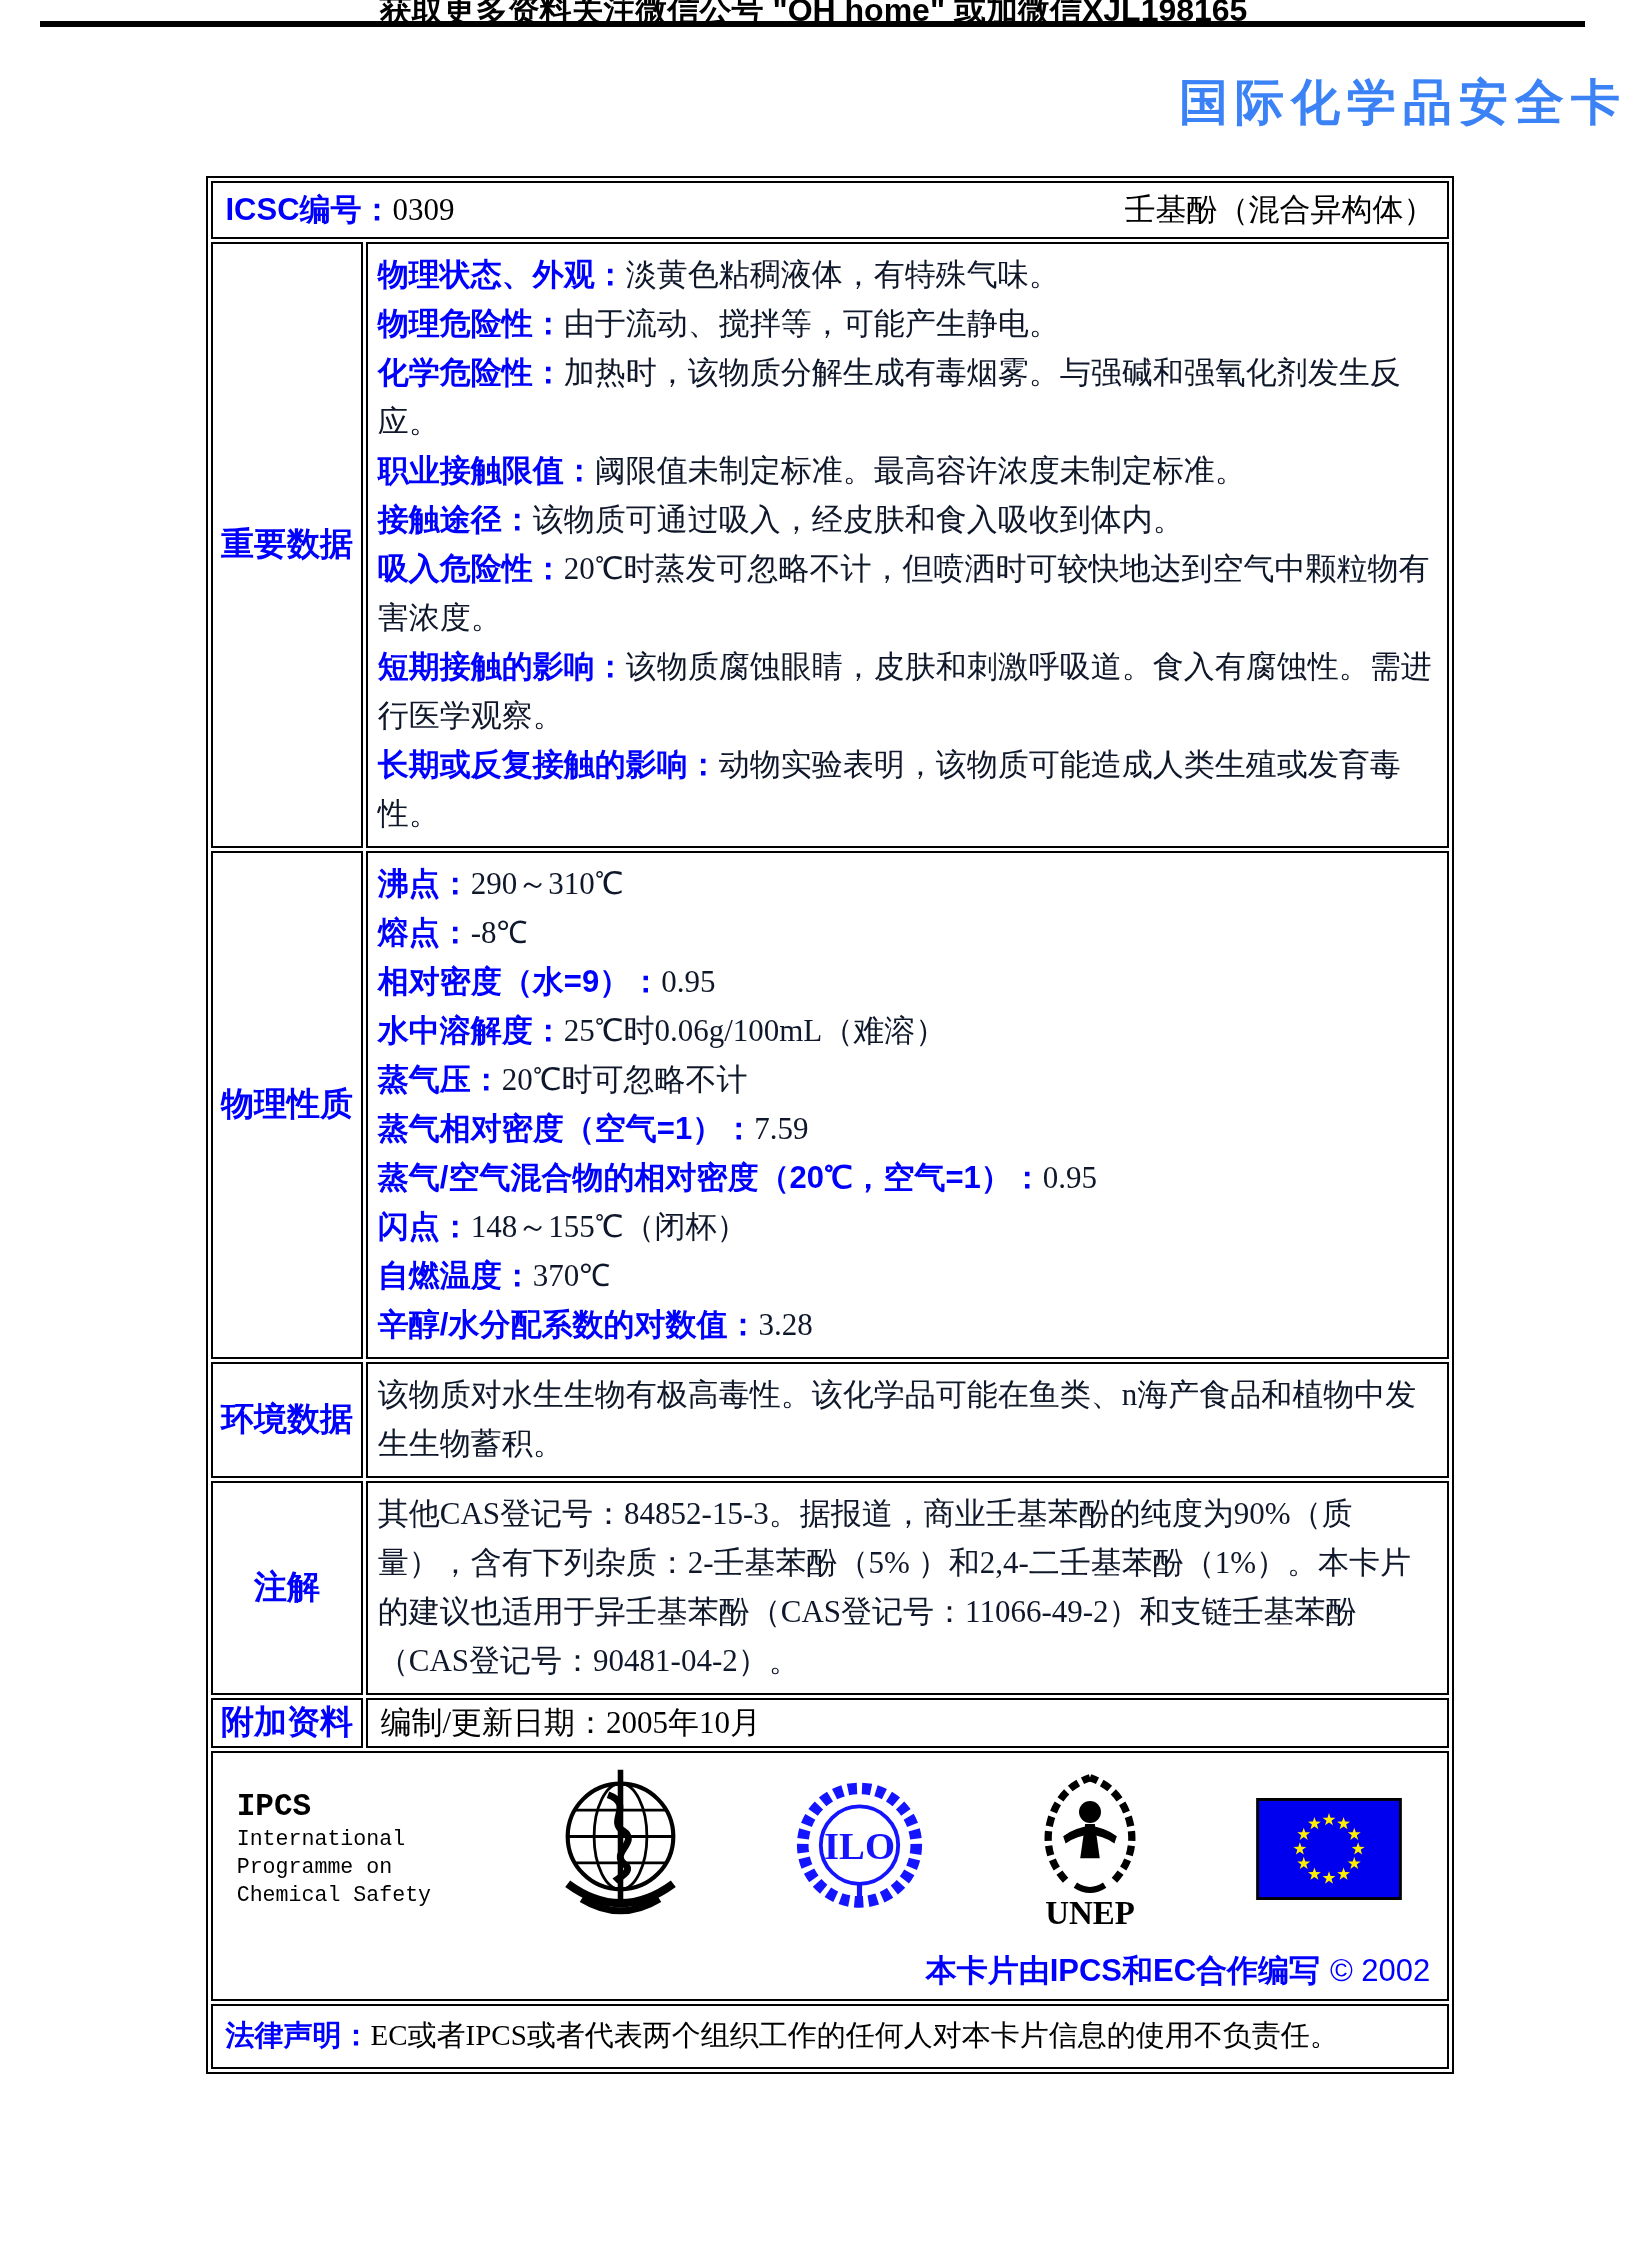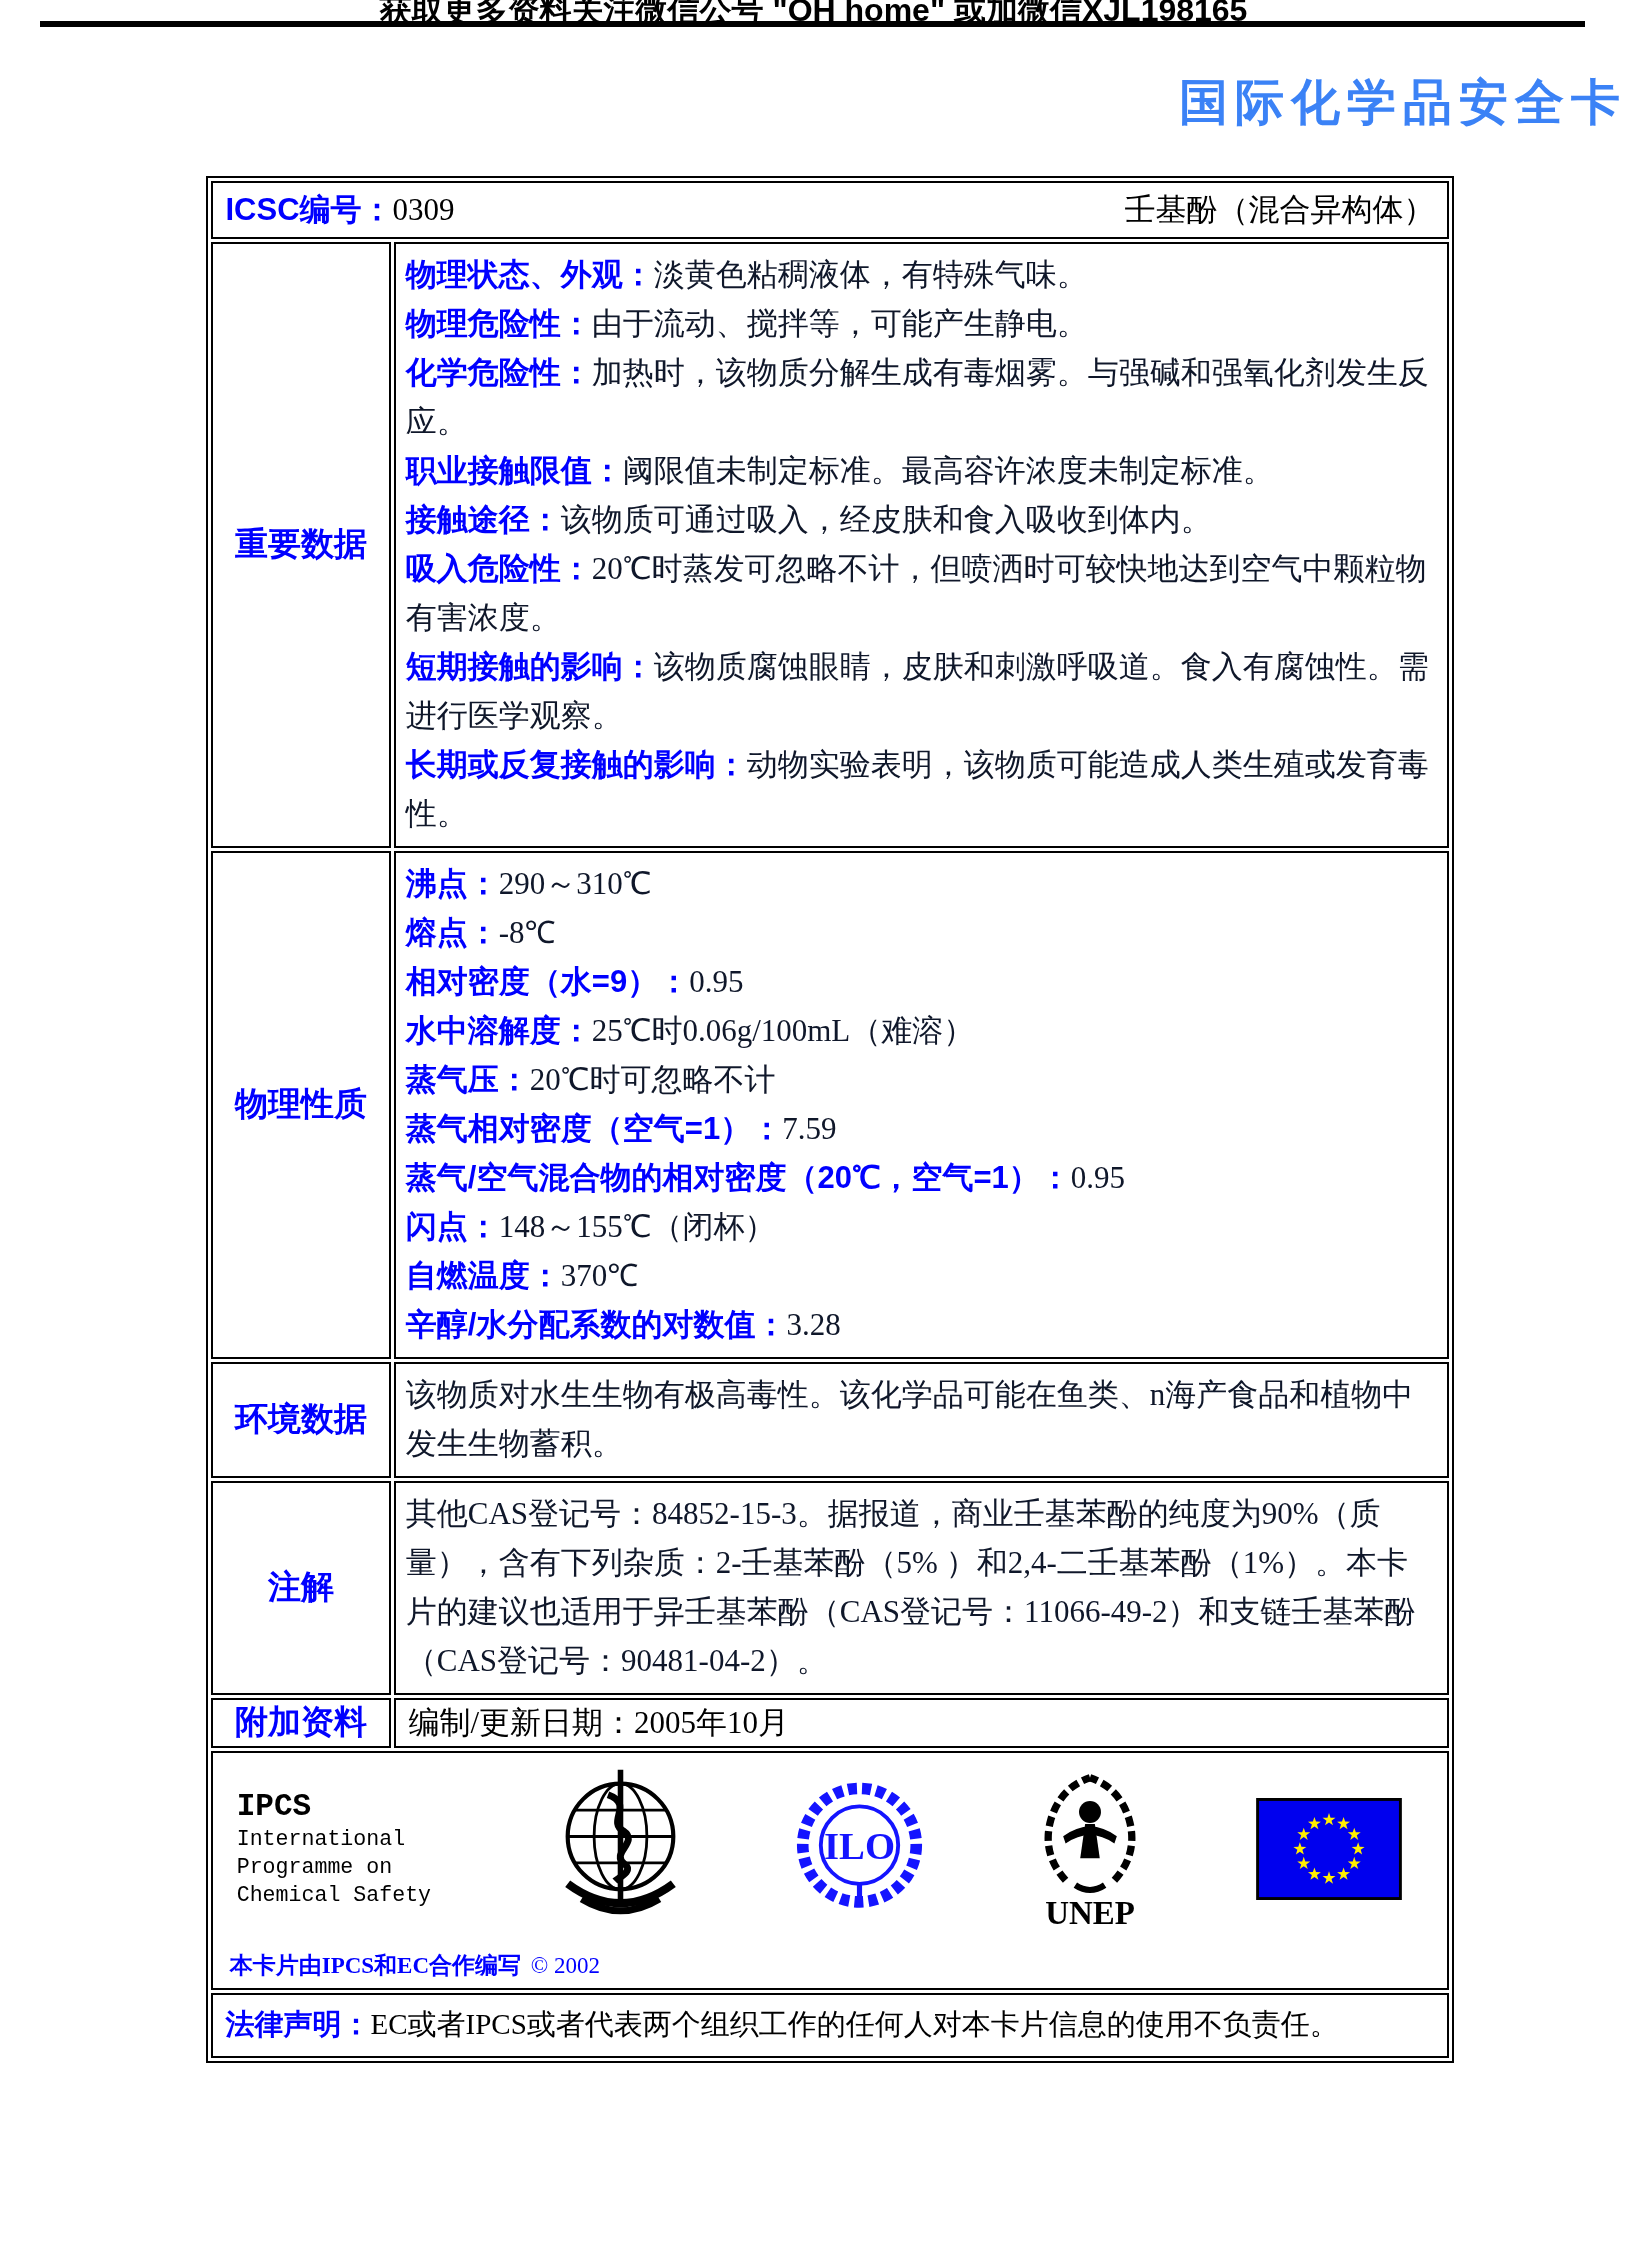--- a/index.html
+++ b/index.html
@@ -57,21 +57,21 @@
     background: #fff;
     margin-top: 20px;
   }
   table.card td {
     border: 2.8px solid #000;
     vertical-align: middle;
     background: #fff;
   }
 
   .lbl-cell {
-    width: 180px;
+    width: 152px;
     text-align: center;
     color: #0000ff;
     font-weight: bold;
     font-family: "Liberation Sans", sans-serif;
     font-size: 33px;
   }
 
   .content-cell { padding: 5.6px 12.5px 8.4px 9.8px; }
 
   .entry { font-size: 31px; line-height: 49px; }
@@ -105,26 +105,26 @@
     align-items: center;
     justify-content: space-between;
     padding: 0 28px 0 7px;
   }
   .ipcs-block { font-family: Liberation Mono, monospace; color: #000; width: 209px; }
   .ipcs-title { font-size: 31px; font-weight: bold; line-height: 36px; }
   .ipcs-line { font-size: 21.6px; line-height: 28px; }
   .logo { display: block; }
   .eu-flag-wrap { display: block; }
   .logos-caption {
-    text-align: left;
+    text-align: right;
     margin-top: 18px;
-    font-size: 23px;
-    color: #0000ff;
-    font-weight: bold;
-    font-family: Liberation Serif, serif;
+    font-size: 31px;
+    color: #0000ff;
+    font-weight: bold;
+    font-family: Liberation Sans, sans-serif;
   }
   .logos-caption .copy { font-weight: normal; margin-left: 9.8px; }
 
   .legal-cell { padding: 9.8px 12.5px; font-size: 29px; line-height: 39px; }
   .legal-label {
     color: #0000ff;
     font-weight: bold;
     font-family: Liberation Mono, monospace;
   }
   .legal-text { color: #000; }

